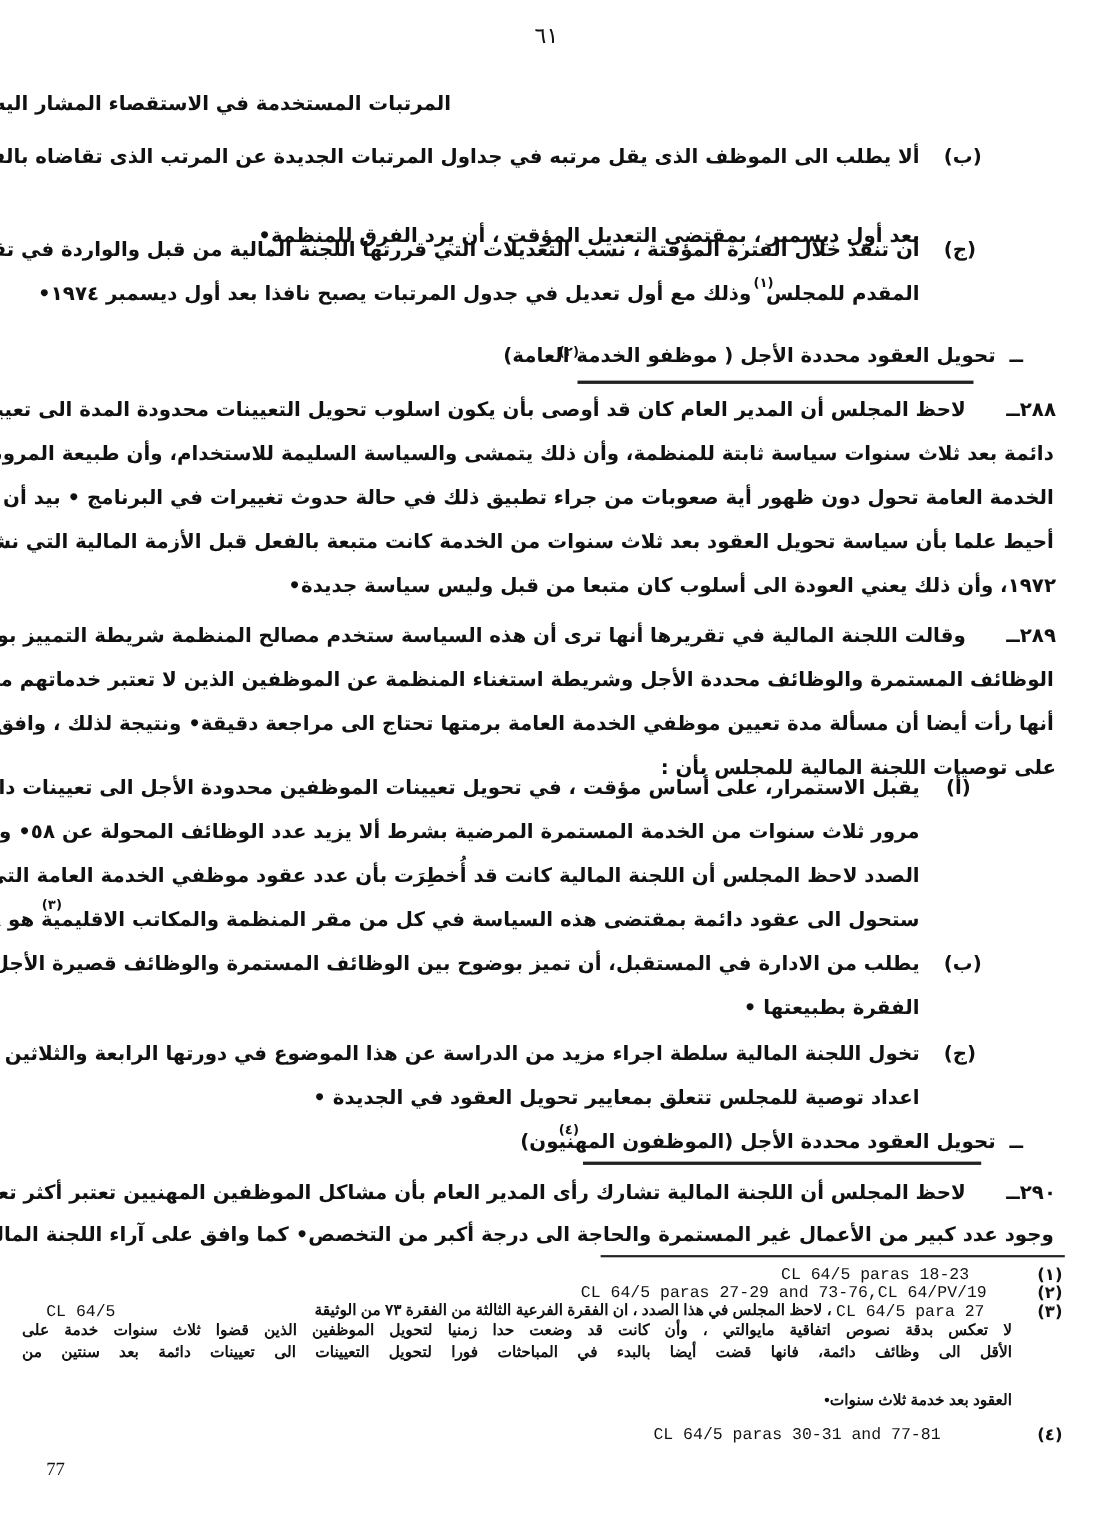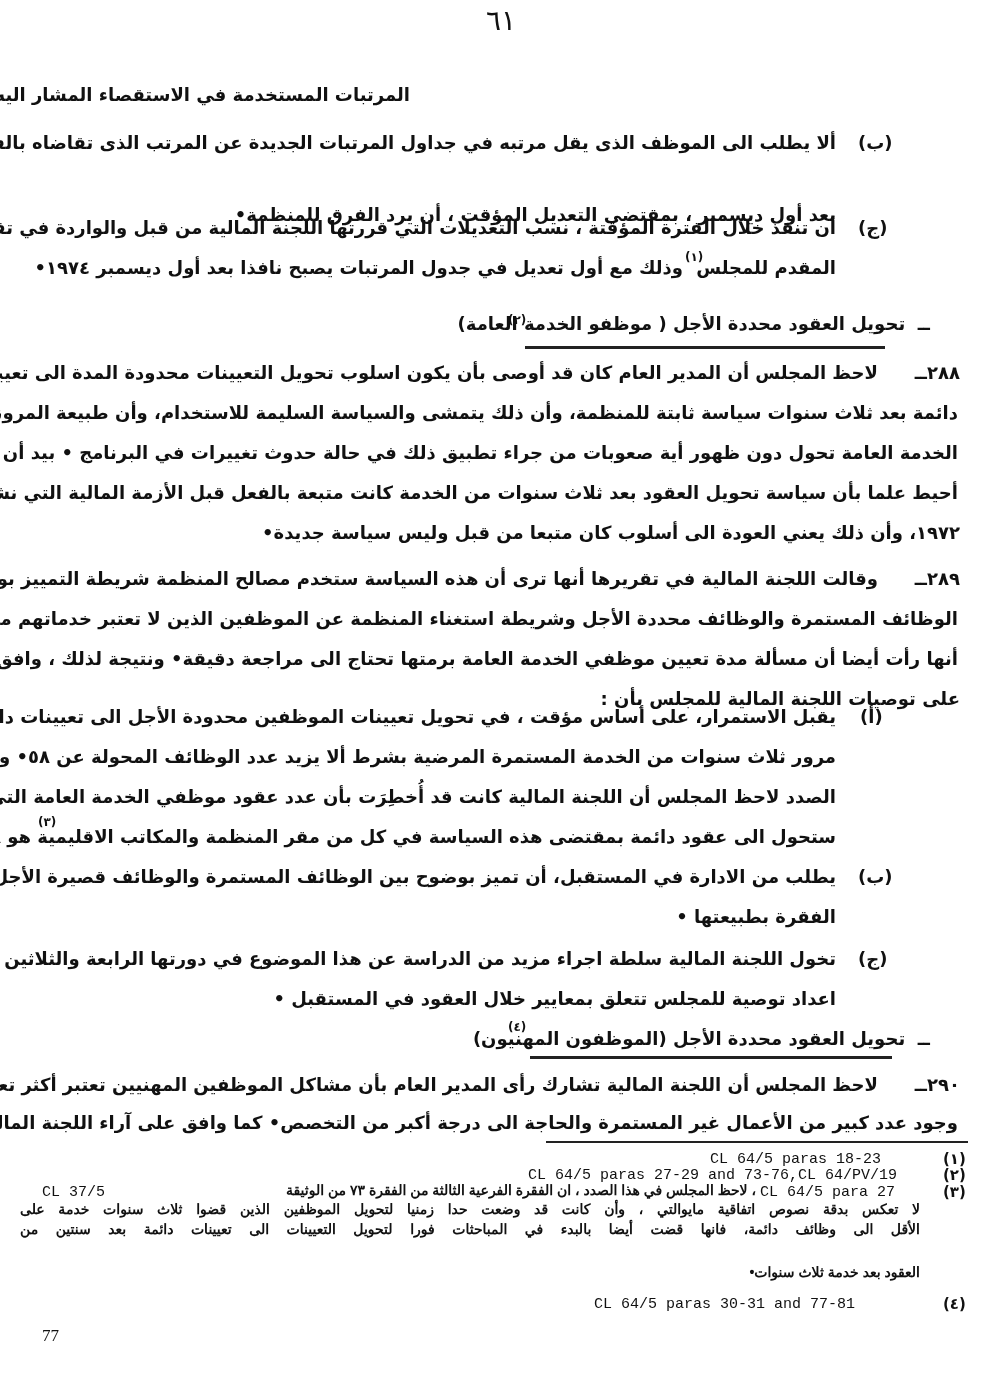--- a/index.html
+++ b/index.html
@@ -6,21 +6,21 @@
     body {
       width: 1000px; height: 1378px; position: relative; overflow: hidden;
       font-family: "DejaVu Sans", sans-serif; color: #111;
     }
     .page { position: absolute; left: 0; top: 0; width: 1000px; height: 1378px; }
     .abs { position: absolute; }
     .line { position: absolute; direction: rtl; white-space: nowrap; font-weight: bold;
       font-family: "DejaVu Sans", sans-serif; font-size: 18px; }
     .lj { text-align: justify; text-align-last: justify; }
     .rr { text-align: right; }
-    .page-num { position: absolute; top: 4px; left: 486px; font-size: 28px; font-family: "DejaVu Sans", sans-serif; }
+    .page-num { position: absolute; top: 20px; left: 486px; font-size: 20px; font-family: "DejaVu Sans", sans-serif; }
     .label { position: absolute; font-weight: bold; font-size: 18px; font-family: "DejaVu Sans", sans-serif; direction: rtl; }
     .heading { position: absolute; direction: rtl; font-weight: bold; font-size: 18px; white-space: nowrap; }
     .rule { position: absolute; height: 2px; background: #222; }
     .fn { position: absolute; font-family: "Liberation Mono", monospace; font-size: 15px; white-space: nowrap; }
     .fn-ar { position: absolute; direction: rtl; font-weight: bold; font-size: 14px; white-space: nowrap; font-family: Liberation Sans, sans-serif; }
     .fn-num { position: absolute; font-size: 15px; font-family: "DejaVu Sans", sans-serif; font-weight: bold; }
     .bottom-num { position: absolute; left: 42px; top: 1326px; font-size: 17px; font-family: "Liberation Serif", serif; }
   </style>
 </head>
 <body>
@@ -69,21 +69,21 @@
   <div class="line lj" style="top:786px; left:38px; width:798px;">الصدد لاحظ المجلس أن اللجنة المالية كانت قد أُخطِرَت بأن عدد عقود موظفي الخدمة العامة التي</div>
   <div class="line lj" style="top:826px; left:58px; width:778px;">ستحول الى عقود دائمة بمقتضى هذه السياسة في كل من مقر المنظمة والمكاتب الاقليمية هو ٥٨ عقدا</div>
   <div class="abs" style="top:815px; left:38px; font-size:12px; font-weight:bold;">(٣)</div>
 
   <div class="label" style="top:866px; left:858px;">(ب)</div>
   <div class="line lj" style="top:866px; left:38px; width:798px;">يطلب من الادارة في المستقبل، أن تميز بوضوح بين الوظائف المستمرة والوظائف قصيرة الأجل أو محدودة</div>
   <div class="line rr" style="top:906px; left:620px; width:216px;">الفقرة بطبيعتها •</div>
 
   <div class="label" style="top:948px; left:858px;">(ج)</div>
   <div class="line lj" style="top:948px; left:38px; width:798px;">تخول اللجنة المالية سلطة اجراء مزيد من الدراسة عن هذا الموضوع في دورتها الرابعة والثلاثين بغرض</div>
-  <div class="line rr" style="top:988px; left:340px; width:496px;">اعداد توصية للمجلس تتعلق بمعايير خلال العقود في المستقبل •</div>
+  <div class="line rr" style="top:988px; left:340px; width:496px;">اعداد توصية للمجلس تتعلق بمعايير تحويل العقود في الجديدة •</div>
 
   <div class="abs" style="top:1020px; left:508px; font-size:12px; font-weight:bold;">(٤)</div>
   <div class="heading" style="top:1028px; left:530px; width:400px; text-align:right;">
     <span>ــ</span>&nbsp;
     <span>تحويل العقود محددة الأجل (الموظفون المهنيون)</span>
   </div>
   <div class="rule" style="top:1056px; left:530px; width:362px; height:3px;"></div>
 
   <div class="line rr" style="top:1074px; left:880px; width:80px;">٢٩٠ــ</div>
   <div class="line lj" style="top:1074px; left:38px; width:840px;">لاحظ المجلس أن اللجنة المالية تشارك رأى المدير العام بأن مشاكل الموظفين المهنيين تعتبر أكثر تعقيدا بسبب</div>
@@ -93,21 +93,21 @@
 
   <div class="fn-num" style="top:1150px; left:943px;">(١)</div>
   <div class="fn" style="top:1151px; left:710px;">CL 64/5 paras 18-23</div>
 
   <div class="fn-num" style="top:1166px; left:943px;">(٢)</div>
   <div class="fn" style="top:1167px; left:528px;">CL 64/5 paras 27-29 and 73-76,CL 64/PV/19</div>
 
   <div class="fn-num" style="top:1183px; left:943px;">(٣)</div>
   <div class="fn" style="top:1184px; left:760px;">CL 64/5 para 27</div>
   <div class="fn-ar" style="top:1182px; left:196px; width:560px; text-align:right;">، لاحظ المجلس في هذا الصدد ، ان الفقرة الفرعية الثالثة من الفقرة ٧٣ من الوثيقة</div>
-  <div class="fn" style="top:1184px; left:42px;">CL 37/5</div>
+  <div class="fn" style="top:1184px; left:42px;">CL 64/5</div>
 
   <div class="fn-ar" style="top:1221px; left:20px; width:900px; text-align:justify; text-align-last:justify;">الأقل الى وظائف دائمة، فانها قضت أيضا بالبدء في المباحثات فورا لتحويل التعيينات الى تعيينات دائمة بعد سنتين من</div>
   <div class="fn-ar" style="top:1201px; left:20px; width:900px; text-align:justify; text-align-last:justify;">لا تعكس بدقة نصوص اتفاقية مايوالتي ، وأن كانت قد وضعت حدا زمنيا لتحويل الموظفين الذين قضوا ثلاث سنوات خدمة على</div>
   <div class="fn-ar" style="top:1264px; left:600px; width:320px; text-align:right;">العقود بعد خدمة ثلاث سنوات•</div>
 
   <div class="fn-num" style="top:1295px; left:943px;">(٤)</div>
   <div class="fn" style="top:1296px; left:594px;">CL 64/5 paras 30-31 and  77-81</div>
 
   <div class="bottom-num">77</div>
 </div>

